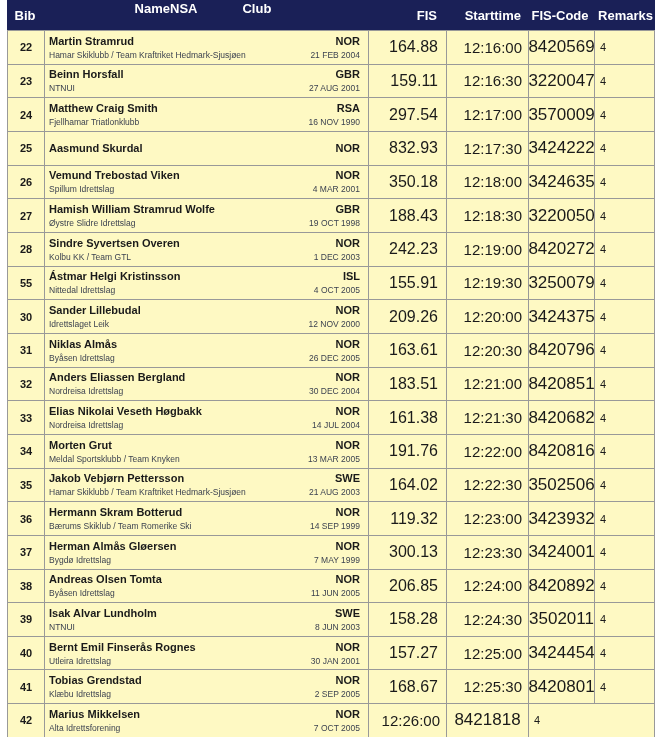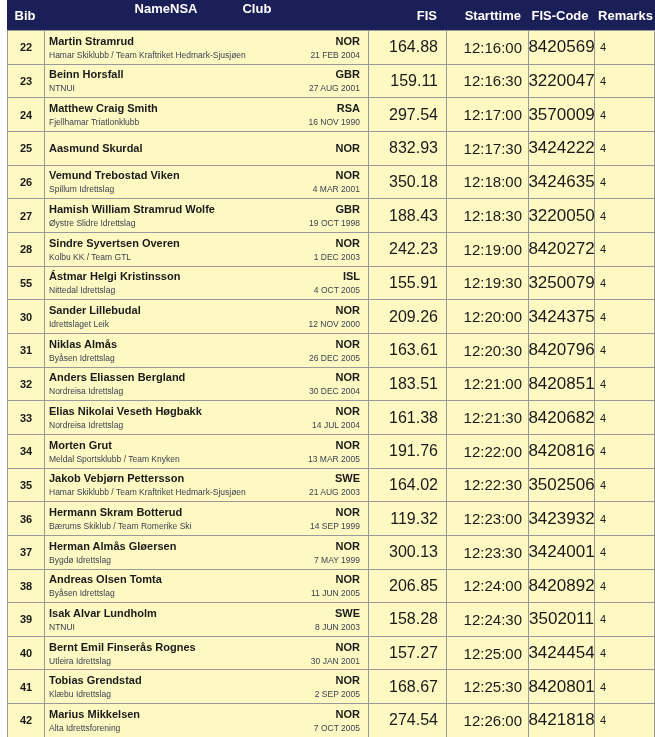--- a/index.html
+++ b/index.html
@@ -455,20 +455,19 @@
     <div class="cell cell-name">
       <div class="name-line">
         <span class="athlete-name">Marius Mikkelsen</span>
         <span class="nsa-code">NOR</span>
       </div>
       <div class="club-line">
         <span class="club-name">Alta Idrettsforening</span>
         <span class="birthdate">7 OCT 2005</span>
       </div>
     </div>
-    <div class="cell cell-fis">274.54</div>
     <div class="cell cell-time">12:26:00</div>
     <div class="cell cell-code">8421818</div>
     <div class="cell cell-remarks">4</div>
   </div>
 </div>
 
 </div>
 
 </body></html>

